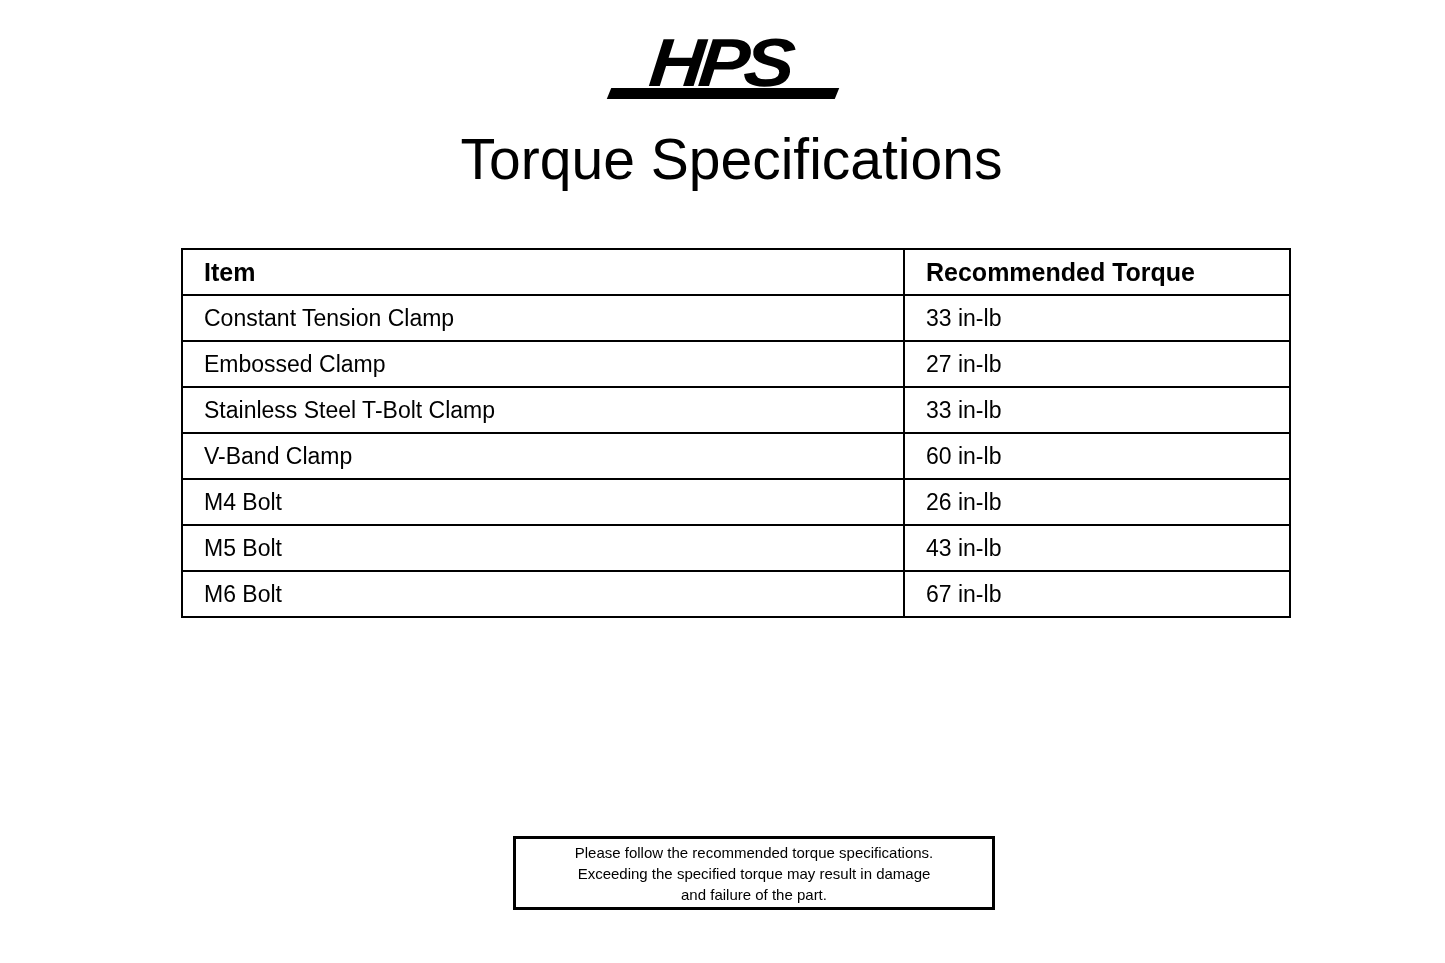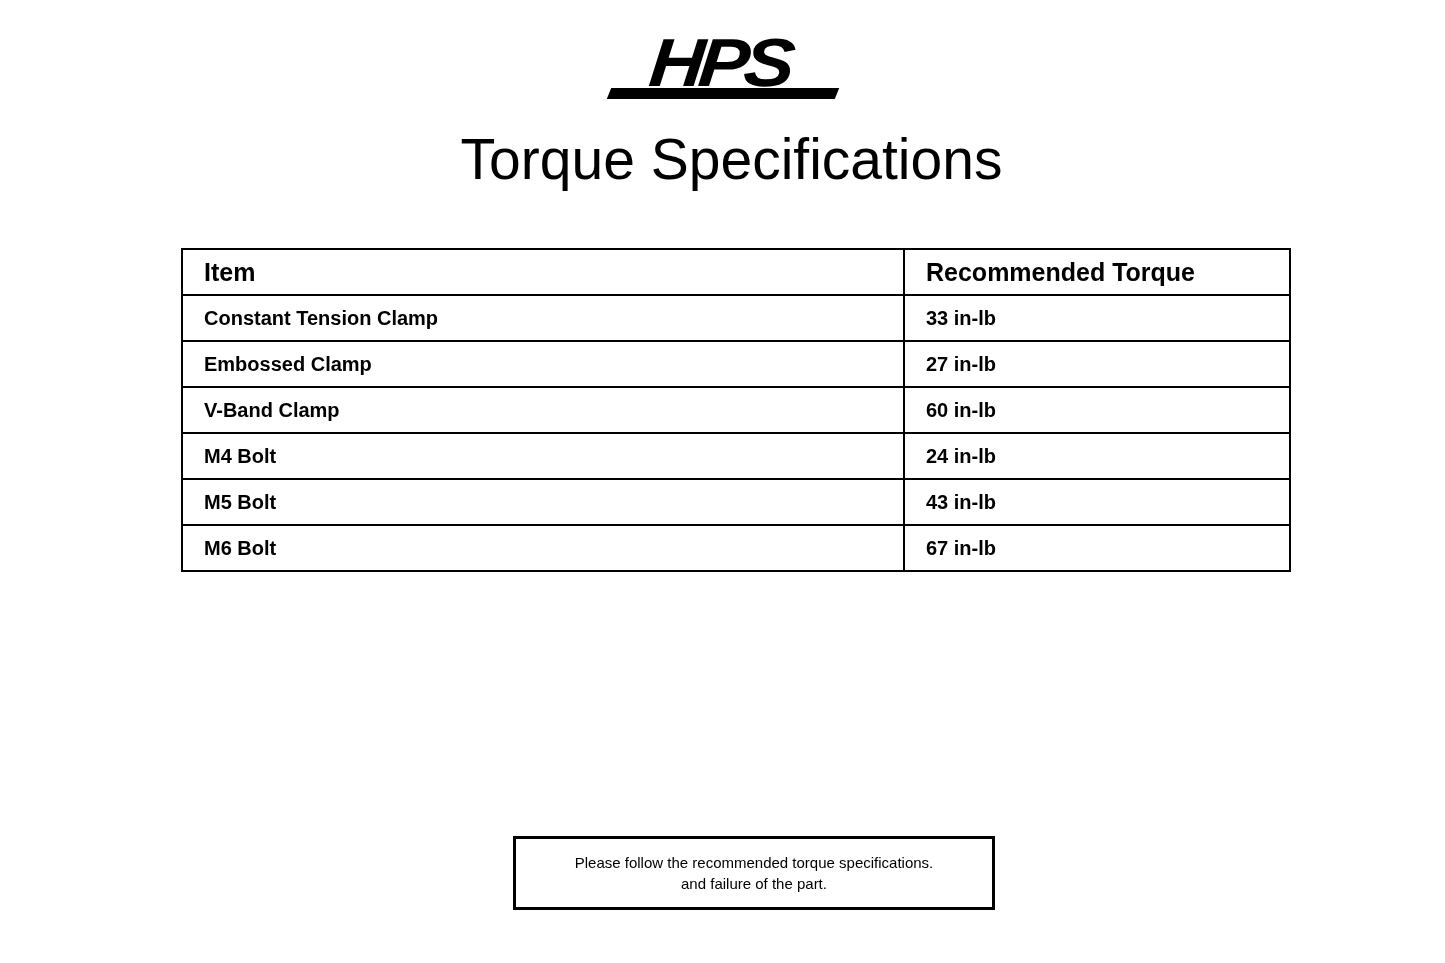--- a/index.html
+++ b/index.html
@@ -80,22 +80,22 @@
     width: 1108px;
     border-collapse: collapse;
     table-layout: fixed;
   }
   .spec-table th,
   .spec-table td {
     border: 2px solid #000000;
     height: 44px;
     padding: 0 0 0 21px;
     vertical-align: middle;
-    font-size: 20px;
-    font-weight: 700;
+    font-size: 23px;
+    font-weight: 400;
     text-align: left;
     white-space: nowrap;
     overflow: hidden;
   }
   .spec-table th {
     font-weight: 700;
     font-size: 25px;
   }
   .col-item   { width: 722px; }
   .col-torque { width: 386px; }
@@ -151,34 +151,39 @@
   <tbody>
     <tr>
       <td>Constant Tension Clamp</td>
       <td class="cell-torque">33 in-lb</td>
     </tr>
     <tr>
       <td>Embossed Clamp</td>
       <td class="cell-torque">27 in-lb</td>
     </tr>
     <tr>
+      <td>Stainless Steel T-Bolt Clamp</td>
+      <td class="cell-torque">33 in-lb</td>
+    </tr>
+    <tr>
       <td>V-Band Clamp</td>
       <td class="cell-torque">60 in-lb</td>
     </tr>
     <tr>
       <td>M4 Bolt</td>
-      <td class="cell-torque">24 in-lb</td>
+      <td class="cell-torque">26 in-lb</td>
     </tr>
     <tr>
       <td>M5 Bolt</td>
       <td class="cell-torque">43 in-lb</td>
     </tr>
     <tr>
       <td>M6 Bolt</td>
       <td class="cell-torque">67 in-lb</td>
     </tr>
   </tbody>
 </table>
 
 <div class="note-box">
   <div class="note-line">Please follow the recommended torque specifications.</div>
+  <div class="note-line">Exceeding the specified torque may result in damage</div>
   <div class="note-line">and failure of the part.</div>
 </div>
 
 </body></html>

